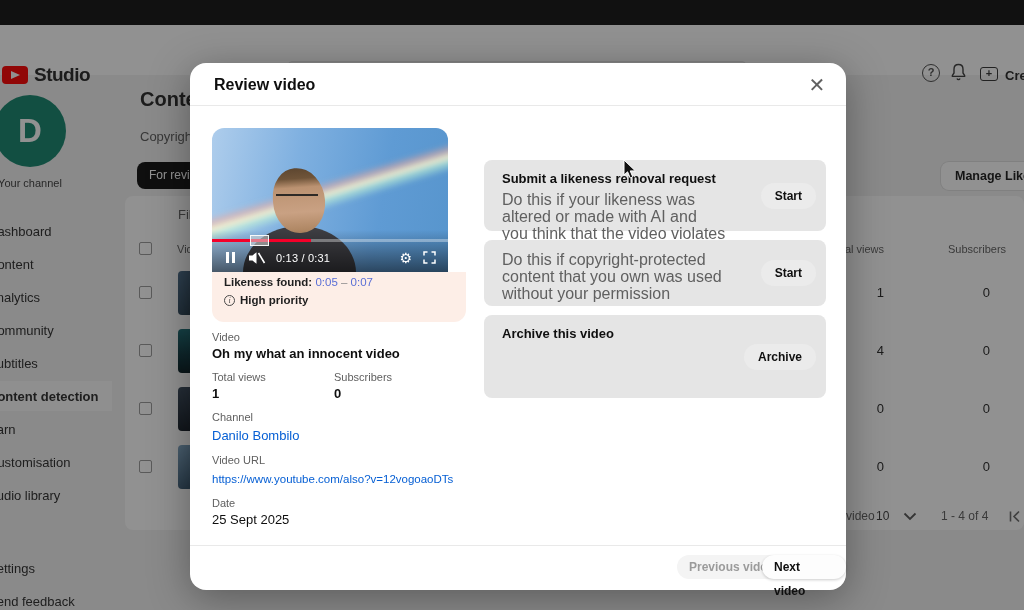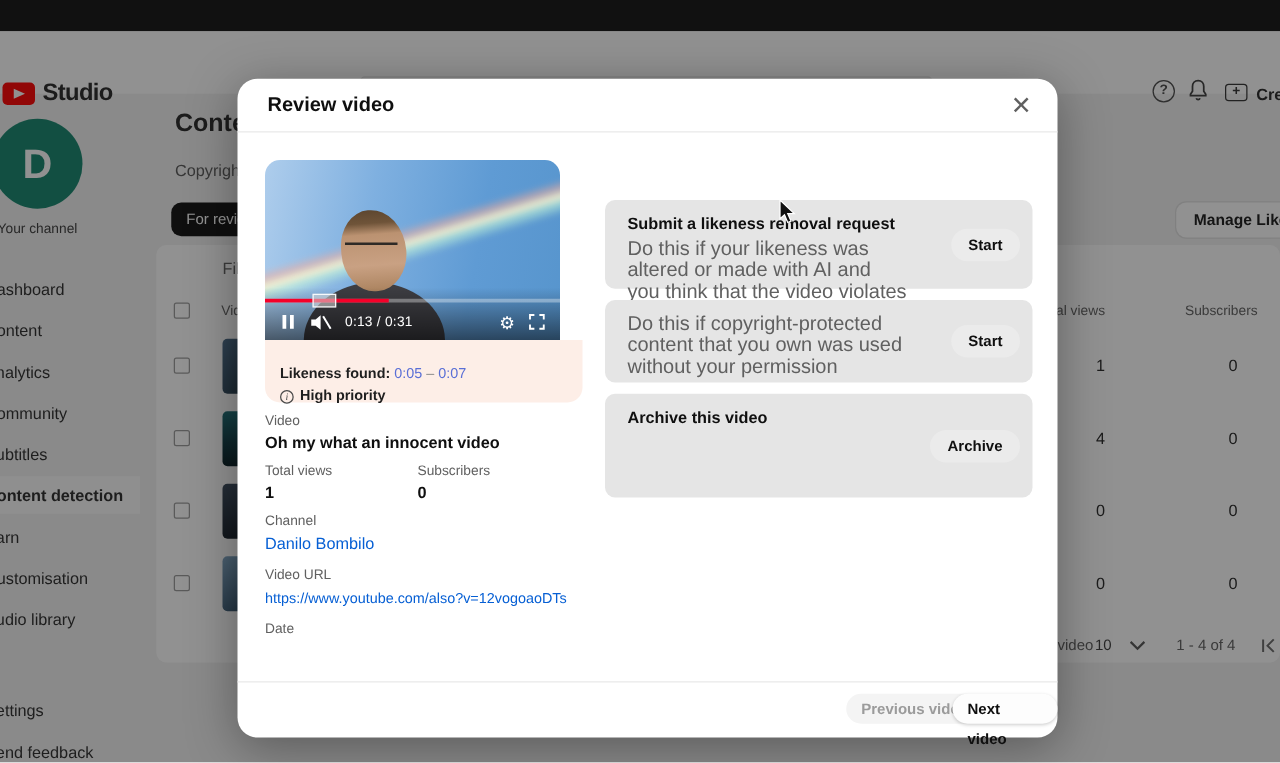--- a/index.html
+++ b/index.html
@@ -73,21 +73,21 @@
   .v-marker { left:16%; top:-4px; width:8%; height:11px; background:rgba(215,215,215,0.55); border:1px solid rgba(255,255,255,0.9); }
   .v-pause { left:14px; bottom:9px; width:9px; height:11px; }
   .v-pause span { position:absolute; top:0; width:2.6px; height:11px; background:#fff; }
   .v-pause span:nth-child(1){ left:0; } .v-pause span:nth-child(2){ right:0; }
   .v-mute { left:36px; bottom:7px; }
   .v-time { left:64px; bottom:8px; font-size:11px; color:#fff; letter-spacing:0.2px; }
   .v-gear { right:36px; bottom:6px; color:#fff; font-size:14px; }
   .v-fs { right:12px; bottom:8px; }
 
   
-  .lk-box { left:22px; top:209px; width:254px; height:50px; background:#fdeee7; border-radius:0 0 12px 12px; padding:21px 12px; }
+  .lk-box { left:22px; top:209px; width:254px; height:50px; background:#fdeee7; border-radius:0 0 12px 12px; padding:4px 12px; }
   .lk-line { font-size:11.5px; color:#1f1f1f; }
   .lk-label { font-weight:bold; }
   .lk-time { color:#5a6fd6; }
   .lk-sep { color:#8a8a8a; }
   .lk-line2 { margin-top:6px; display:flex; align-items:center; gap:5px; }
   .info-icon { width:11px; height:11px; border:1.2px solid #4a4a4a; border-radius:50%; font-size:8px; color:#4a4a4a; text-align:center; line-height:9px; font-style:italic; font-family:"Liberation Serif", serif; }
   .lk-priority { font-weight:bold; }
 
   
   .details { left:22px; top:268px; width:264px; }
@@ -278,20 +278,21 @@
     <div class="field">
       <div class="f-label">Channel</div>
       <a class="f-val link" href="#">Danilo Bombilo</a>
     </div>
     <div class="field">
       <div class="f-label">Video URL</div>
       <a class="f-val link url" href="#">https://www.youtube.com/also?v=12vogoaoDTs</a>
     </div>
     <div class="field">
       <div class="f-label">Date</div>
+      <div class="f-val">25 Sept 2025</div>
     </div>
   </div>
 
 
   <div class="abs opt-card card-0">
     <div class="c-title">Submit a likeness removal request</div>
     <div class="c-desc"><span>Do this if your likeness was altered or made with AI and you think that the video violates our </span><a class="link" href="#">privacy guidelines</a></div>
     <div class="c-btn">Start</div>
   </div>
 

